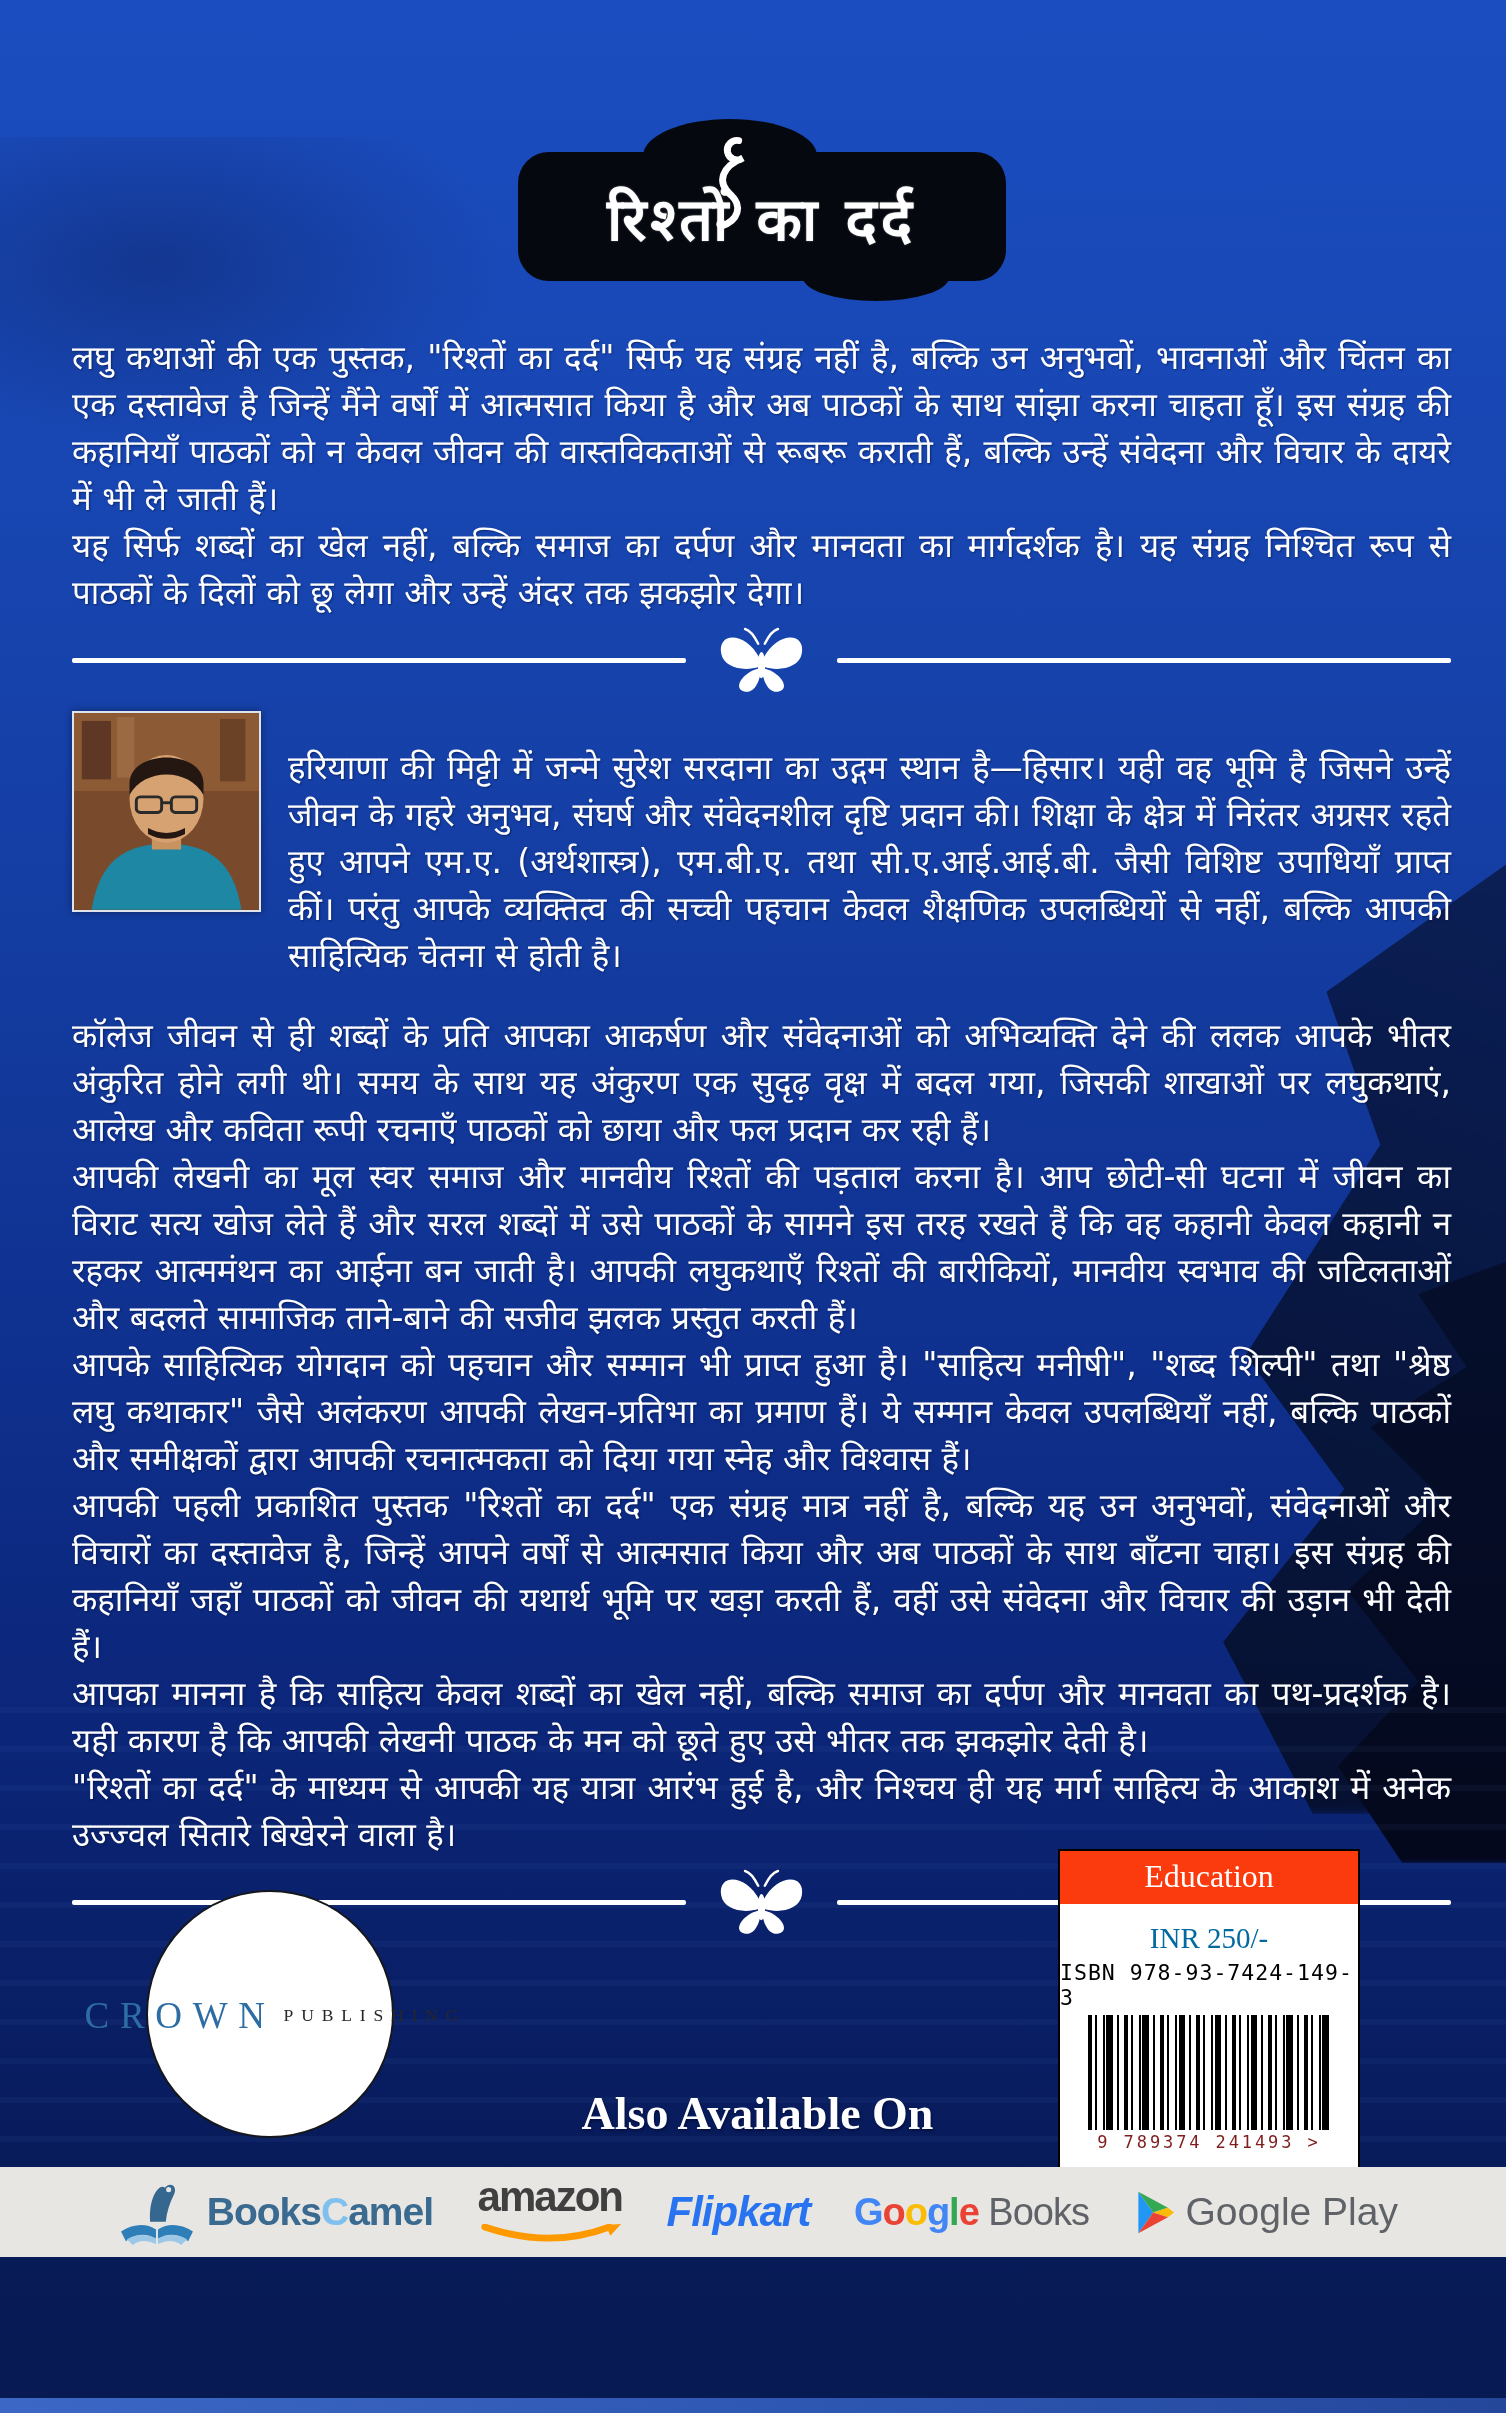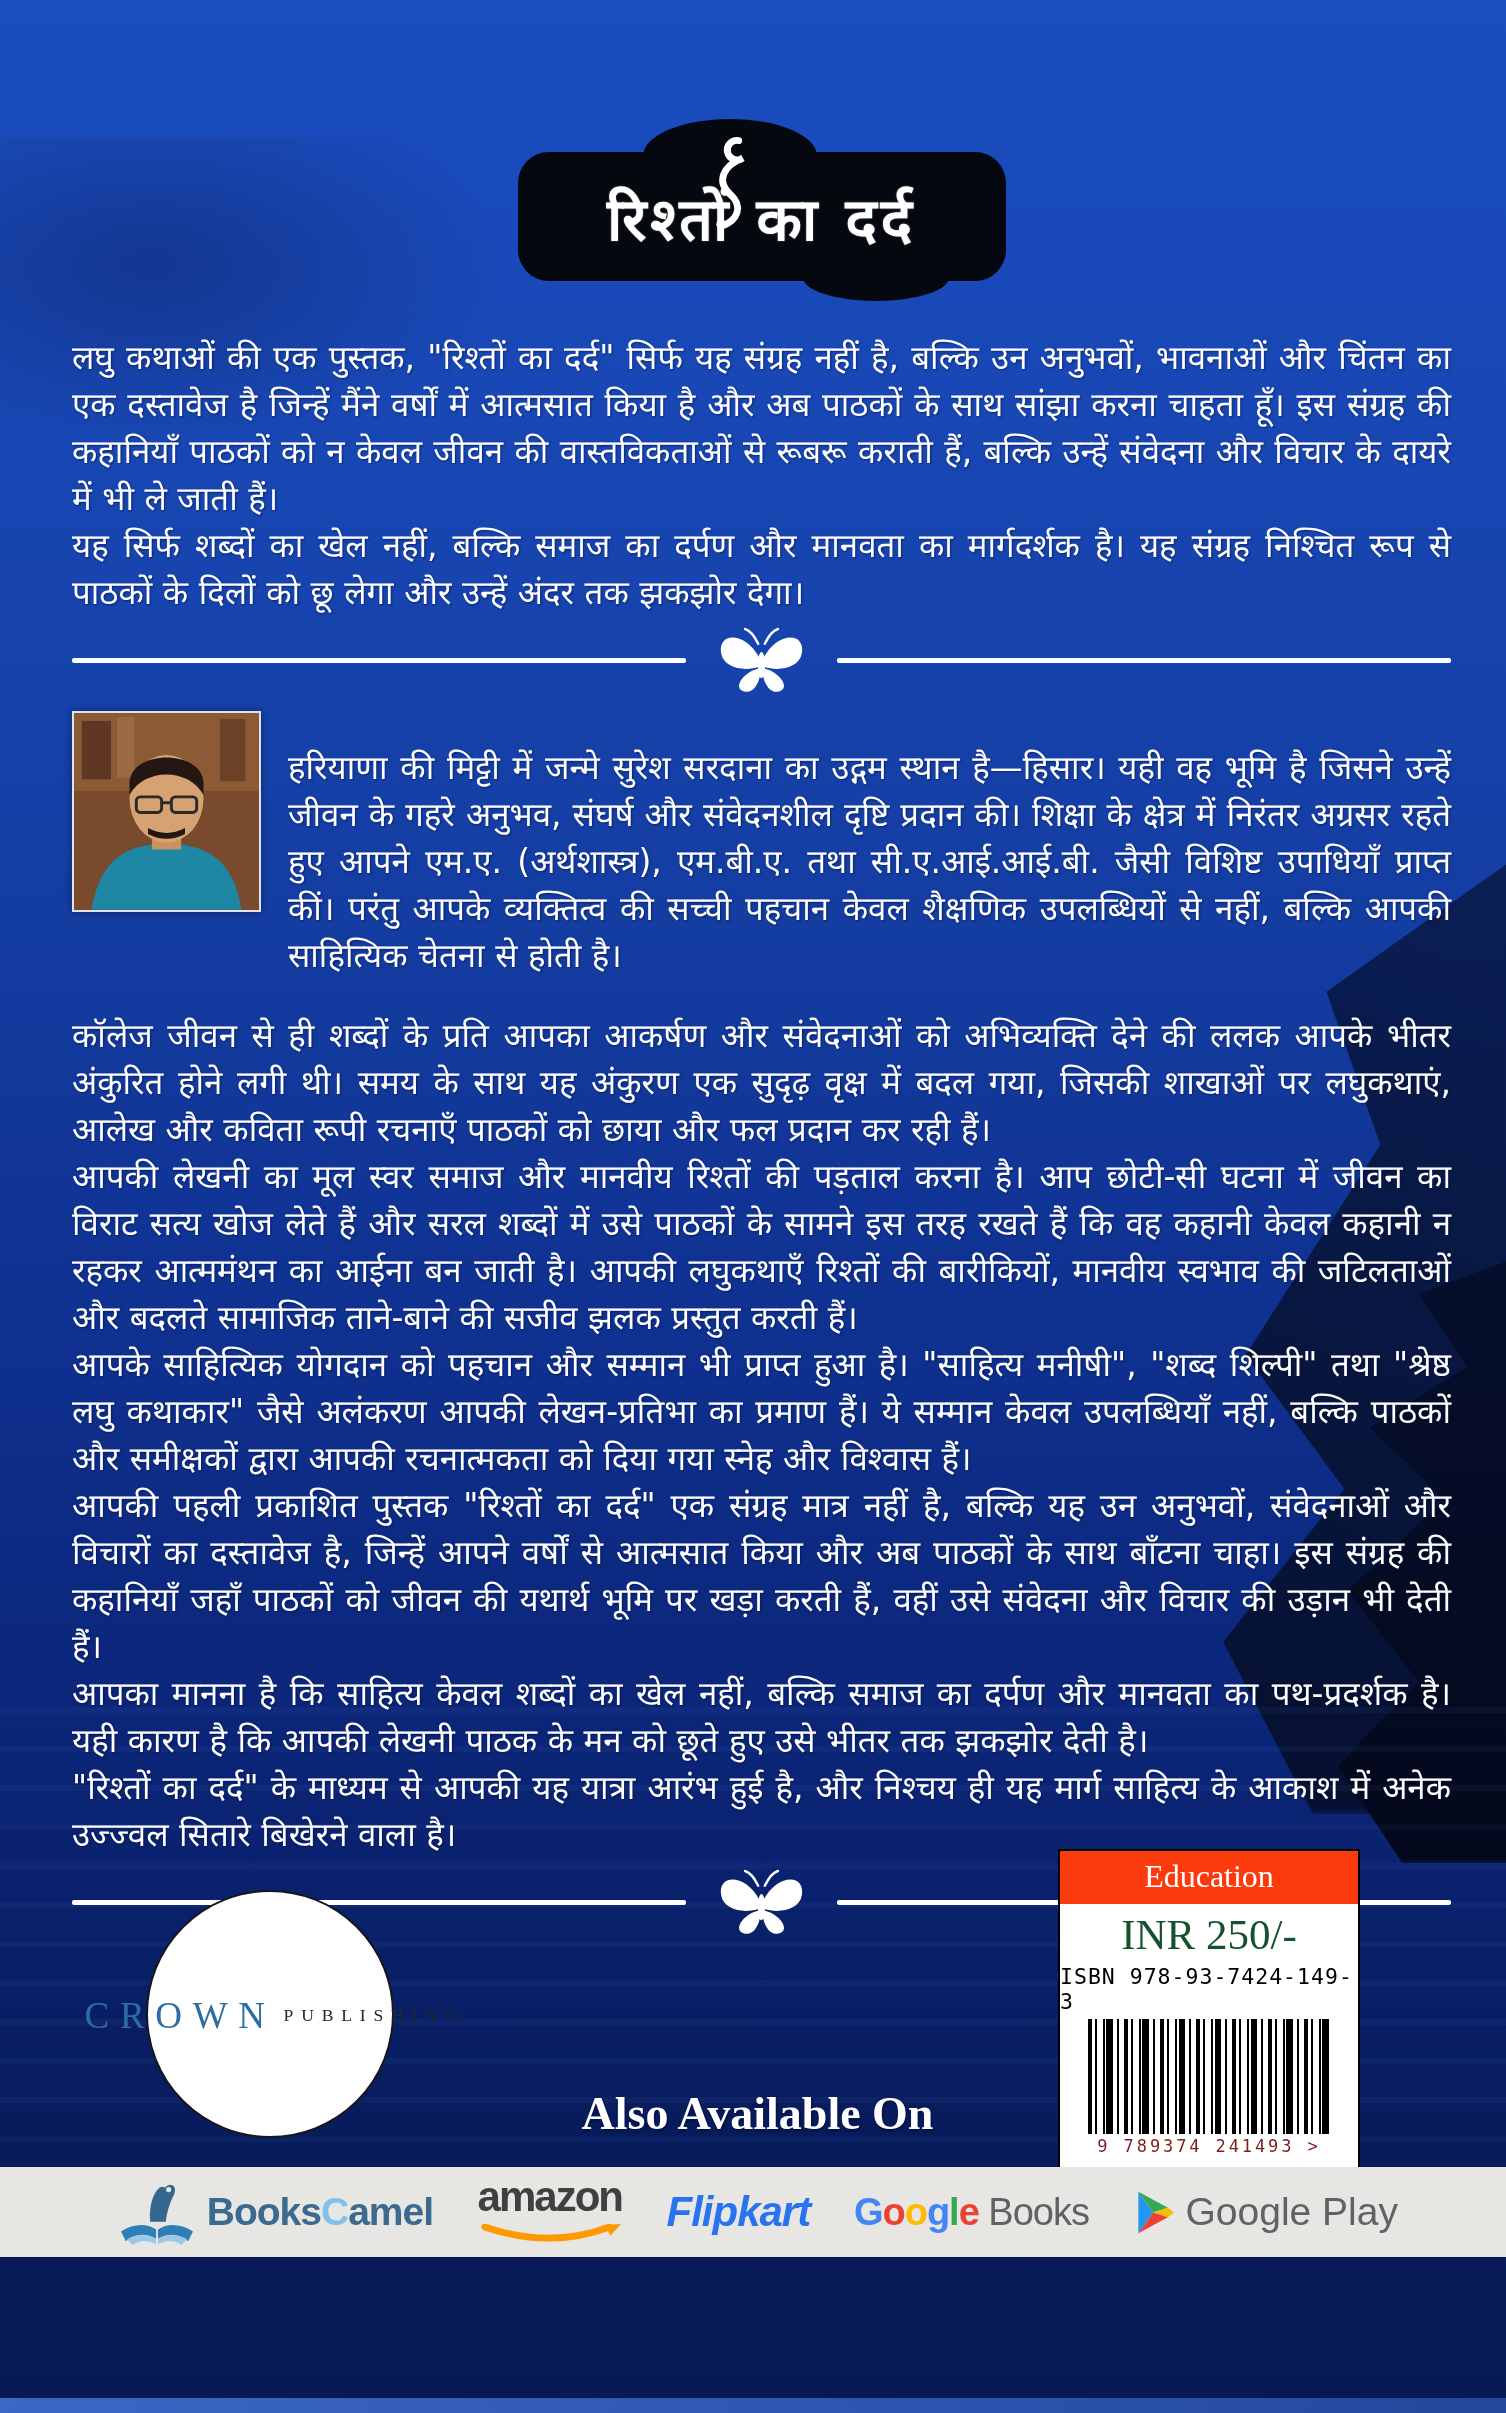--- a/index.html
+++ b/index.html
@@ -53,21 +53,21 @@
   .crown-name{font-family:"Liberation Serif",serif;color:#2d6da3;font-size:37px;letter-spacing:10.7px;margin-top:2px;text-indent:10.7px;}
   .crown-sub{font-family:"Liberation Serif",serif;color:#26272b;font-size:17.6px;letter-spacing:7.8px;margin-top:3.9px;text-indent:7.8px;}
   
   .also{position:absolute;z-index:2;left:0;right:0;top:2087px;text-align:center;color:#fff;
     font-family:"Liberation Serif",serif;font-weight:bold;font-size:46px;text-shadow:1px 2px 2.9px rgba(0,0,30,.5);}
   
   .price-box{position:absolute;z-index:2;left:1058px;top:1849px;width:302px;height:369px;background:#fff;
     border:2.9px solid #000;box-sizing:border-box;display:flex;flex-direction:column;align-items:center;}
   .edu-band{width:100%;background:#fb3a0e;color:#fff;font-family:"Liberation Serif",serif;font-size:32px;
     text-align:center;padding:6.8px 0 8.8px;}
-  .price{font-family:"Liberation Serif",serif;font-size:43px;color:#14532d;margin-top:6px;}
+  .price{font-family:"Liberation Serif",serif;font-size:29px;color:#0369a1;margin-top:18px;}
   .isbn-line{font-family:"DejaVu Sans Mono",monospace;font-size:21.5px;color:#000;margin-top:5.9px;letter-spacing:1px;}
   .barcode{width:242px;height:115px;margin-top:4.9px;
     background:repeating-linear-gradient(90deg,#000 0 3.9px,#fff 3.9px 6.8px,#000 6.8px 8.8px,#fff 8.8px 14.6px,#000 14.6px 16.6px,#fff 16.6px 18.5px,#000 18.5px 25px,#fff 25px 29px,#000 29px 31px,#fff 31px 36px);}
   .bc-digits{font-family:"DejaVu Sans Mono",monospace;font-size:17px;color:#7f1d1d;letter-spacing:2.9px;margin-top:2px;}
   
   .store-bar{position:absolute;z-index:2;left:0;top:2167px;width:100%;height:90px;background:#e7e6e3;
     display:flex;align-items:center;justify-content:space-between;padding:0 117px;box-sizing:border-box;
     font-family:"Liberation Sans",sans-serif;}
   .store{display:flex;align-items:center;gap:9.8px;}
   .bc-text{font-weight:bold;font-size:39px;letter-spacing:-1px;color:#3a6a90;}

